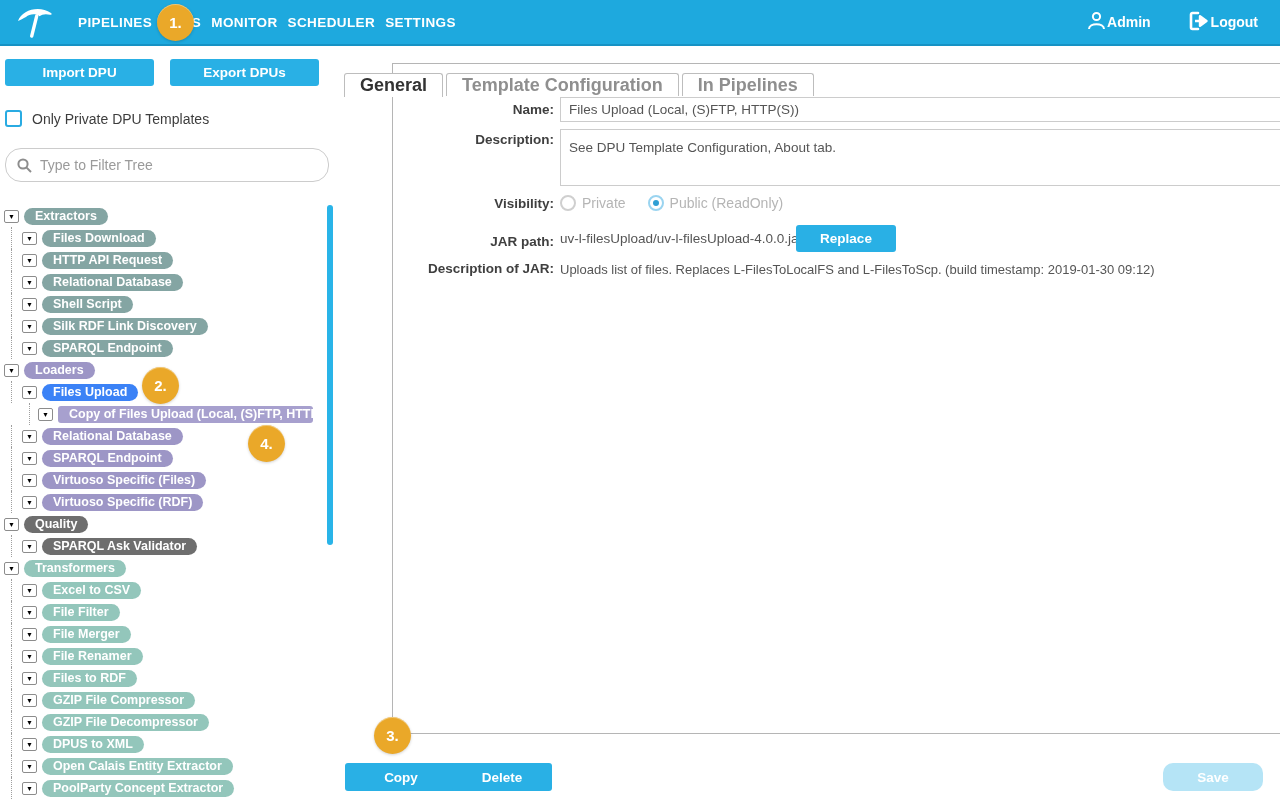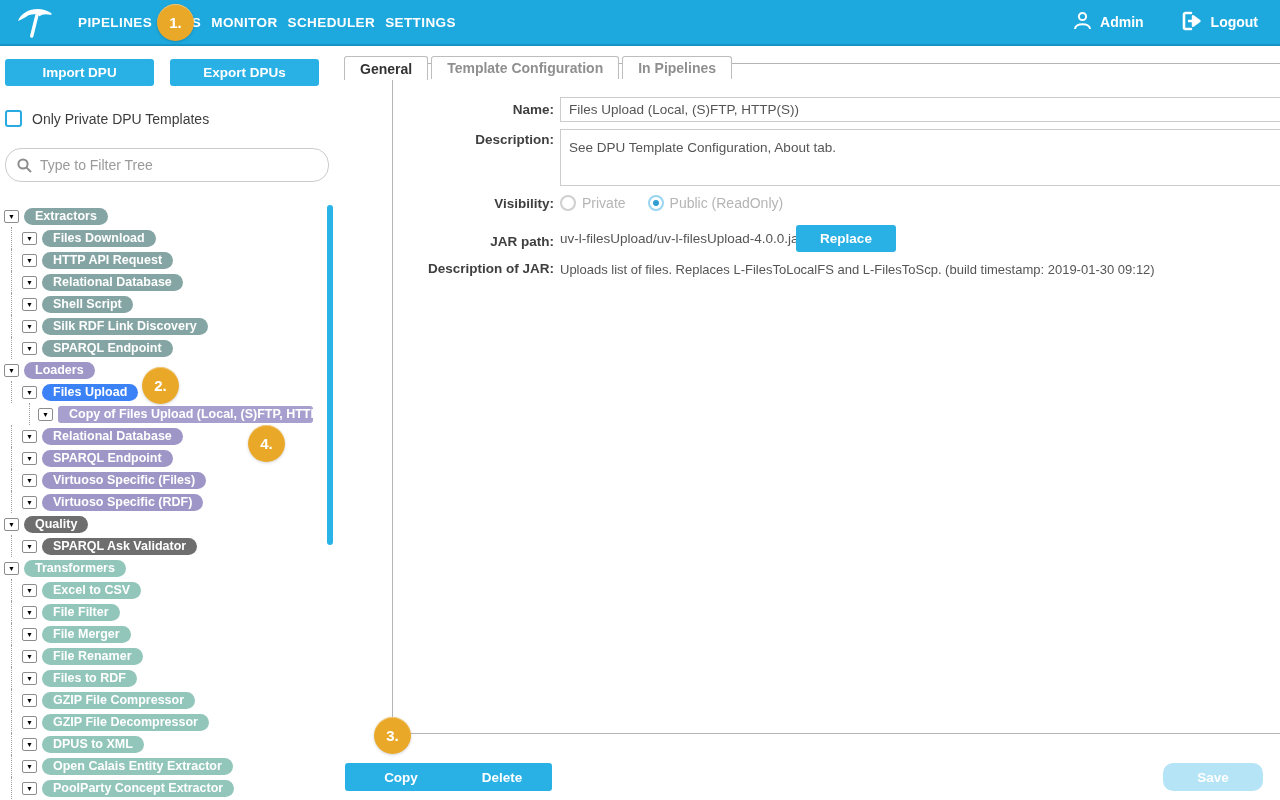--- a/index.html
+++ b/index.html
@@ -7,21 +7,21 @@
               font-family:"Liberation Sans", sans-serif; }
 
   
   .topbar { position:absolute; left:0; top:0; width:1280px; height:46px;
             background:#1ea9de; border-bottom:2px solid #1692c4;
             display:flex; align-items:center; color:#fff; }
   .logo { position:absolute; left:16px; top:4px; width:38px; height:38px; }
   .nav { display:flex; gap:10px; margin-left:78px; }
   .nav-item { font-size:13.5px; font-weight:bold; letter-spacing:.4px; cursor:pointer; white-space:nowrap; }
   .nav-right { margin-left:auto; display:flex; align-items:center; gap:36px; margin-right:22px; }
-  .nav-user, .nav-logout { display:flex; align-items:center; gap:7px; font-size:14px; font-weight:bold; cursor:pointer; }
+  .nav-user, .nav-logout { display:flex; align-items:center; font-size:14px; font-weight:bold; cursor:pointer; }
 
   
   .badge { position:absolute; width:37px; height:37px; border-radius:50%;
            background:#eaa829; color:#fff; font-size:15px; font-weight:bold;
            display:flex; align-items:center; justify-content:center;
            box-shadow:0 1px 3px rgba(0,0,0,.18), inset 0 1px 0 rgba(255,255,255,.35);
            z-index:50; }
   .badge-1 { left:157px; top:4px; }
   .badge-2 { left:142px; top:367px; }
   .badge-3 { left:374px; top:717px; }
@@ -64,22 +64,22 @@
   .c-mint  .pill { background:#93c6bb; }
   .c-sel { }
   .c-sel .pill { background:#a7a0ce; flex:1; border-radius:3px; margin-right:21px;
                  overflow:hidden; text-overflow:clip; }
   .tree-scrollbar { position:absolute; left:327px; top:205px; width:6px; height:340px;
                     background:#29b4e8; border-radius:3px; }
 
   
   .tabs { position:absolute; left:344px; top:56px; display:flex; align-items:flex-end; gap:3px; z-index:5; }
   .tab { height:23px; padding:4px 15px; border:1px solid #bdbdbd; border-bottom:none;
-         border-radius:3px 3px 0 0; background:#fff; font-size:14px; font-weight:bold;
-         color:#8f8f8f; display:flex; align-items:center; cursor:pointer; }
+         border-radius:3px 3px 0 0; background:#fff; font-size:18px; font-weight:bold;
+         color:#8f8f8f; display:flex; align-items:center; cursor:pointer;margin-top:17px; }
   .tab.active { height:24px; color:#333; margin-bottom:-1px; z-index:6; }
 
   .panel { position:absolute; left:344px; top:63px; width:920px; height:671px;
            border:1px solid #b5b5b5; background:#fff;margin-left:48px; }
   .frow { position:absolute; left:0; width:100%; display:flex; }
   .flabel { width:161px; text-align:right; font-size:13.5px; font-weight:bold; color:#3f3f3f; flex:none; }
   .fbody { margin-left:6px; flex:1; }
 
   .row-name { top:33px; }
   .row-name .flabel { padding-top:5px; }

